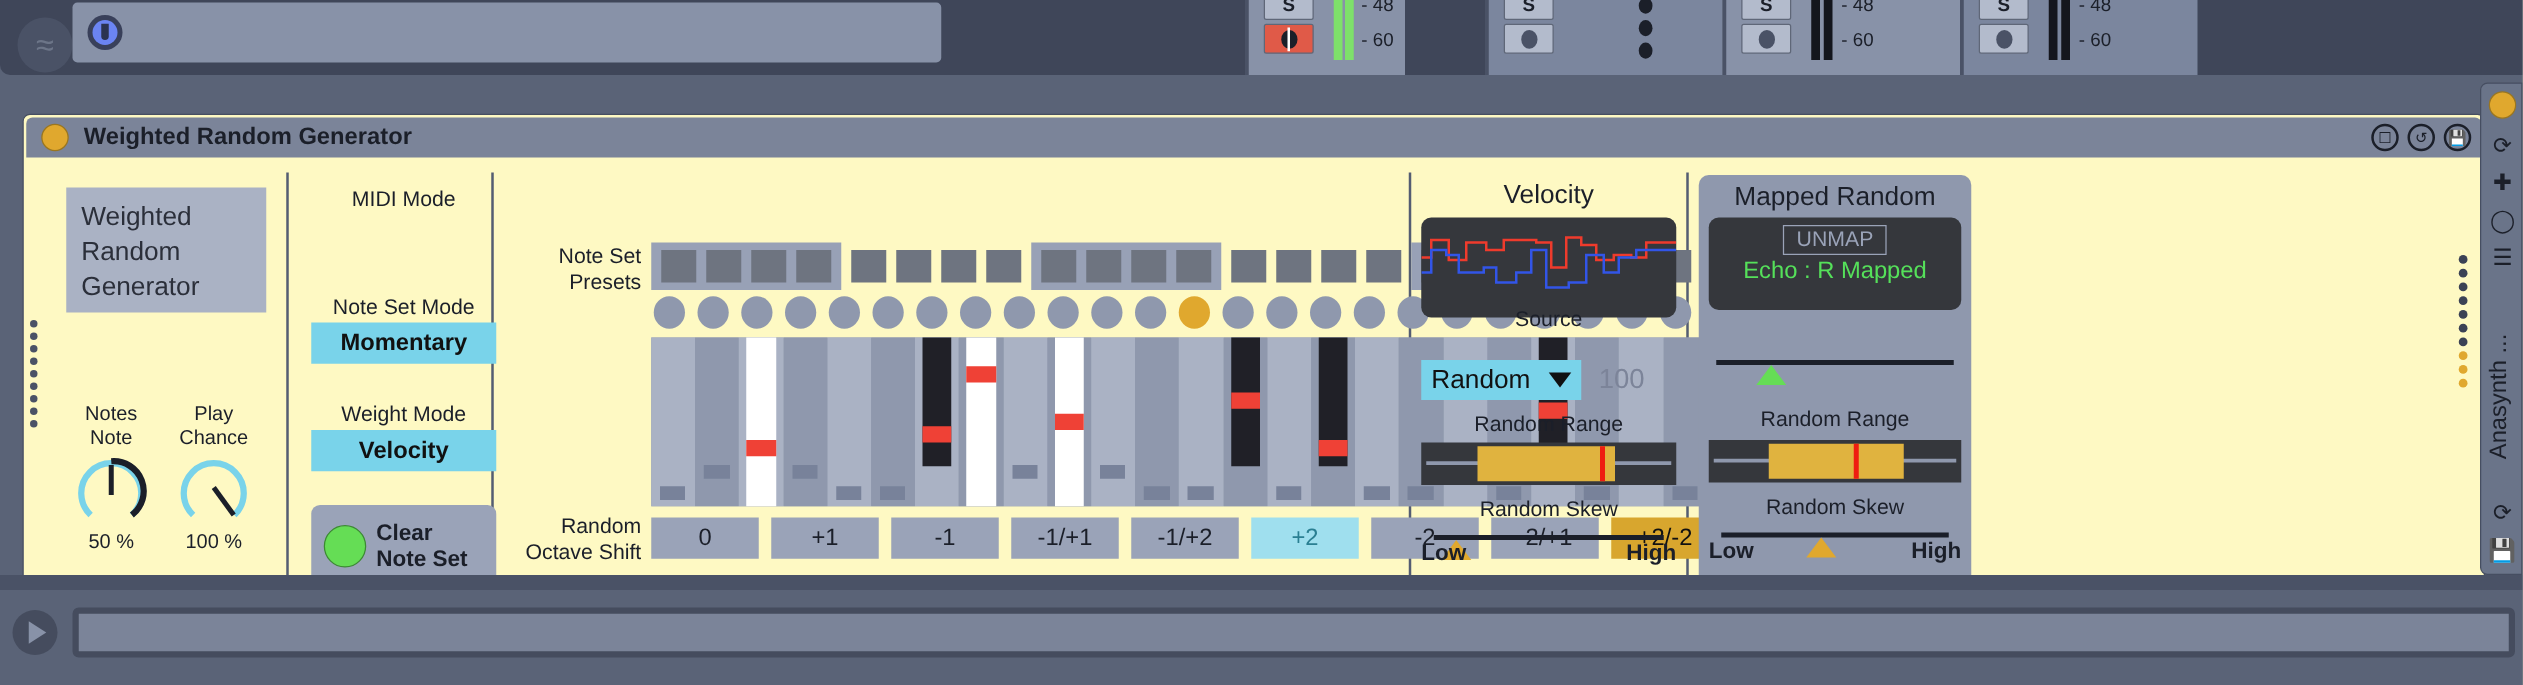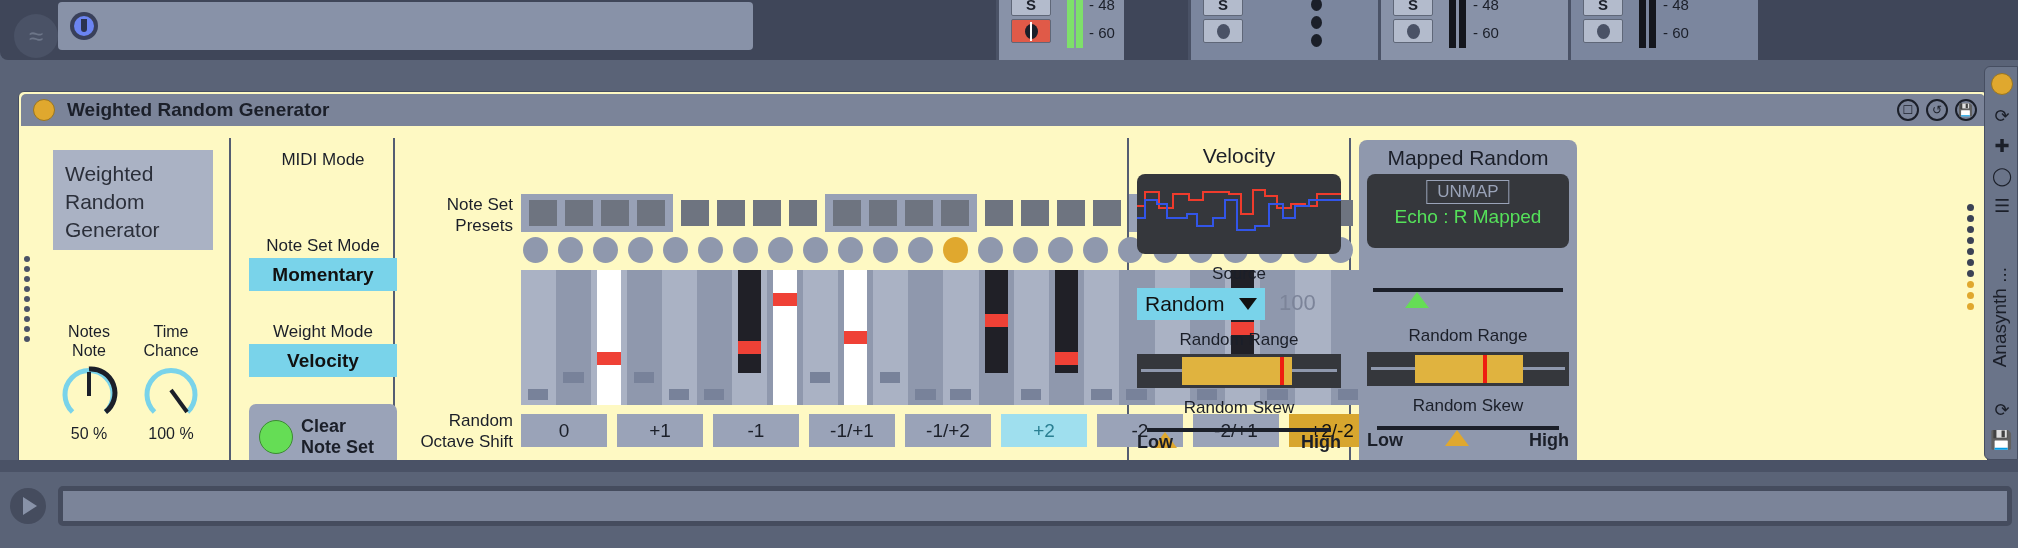--- a/index.html
+++ b/index.html
@@ -274,21 +274,21 @@
           <svg width="58" height="58" viewBox="0 0 58 58">
             <path d="M12.5 48 A24 24 0 1 1 45.5 48" fill="none" stroke="#79d3ea" stroke-width="5"></path>
             <path d="M29 5 A24 24 0 0 1 45.5 48" fill="none" stroke="#1b1f29" stroke-width="5"></path>
             <line x1="29" y1="8" x2="29" y2="32" stroke="#1b1f29" stroke-width="4"></line>
           </svg>
         </div>
         <div class="knobval">50 %</div>
       </div>
 
       <div class="knobwrap" style="left:98px;">
-        <div>Time</div>
+        <div>Play</div>
         <div>Chance</div>
         <div class="knob">
           <svg width="58" height="58" viewBox="0 0 58 58">
             <path d="M12.5 48 A24 24 0 1 1 45.5 48" fill="none" stroke="#79d3ea" stroke-width="5"></path>
             <line x1="29" y1="26" x2="45" y2="48" stroke="#1b1f29" stroke-width="4"></line>
           </svg>
         </div>
         <div class="knobval">100 %</div>
       </div>
 
@@ -458,21 +458,21 @@
         </div>
 
       <div style="position:absolute; left:1104px; top:8px; width:204px; height:330px;">
         <div class="ptitle" style="top:4px;">Velocity</div>
         <div class="scope" style="left:0; top:34px; width:204px; height:80px;">
           <svg width="204" height="80" viewBox="0 0 204 80" preserveAspectRatio="none">
             <polyline fill="none" stroke="#ef3b2c" stroke-width="2" points="0,32 8,32 8,18 22,18 22,34 36,34 36,20 52,20 52,26 66,26 66,18 92,18 92,20 104,20 104,40 116,40 116,16 128,16 128,22 140,22 140,34 154,34 154,30 168,30 168,32 180,32 180,20 204,20"></polyline>
             <polyline fill="none" stroke="#3255e8" stroke-width="2" points="0,44 8,44 8,26 20,26 20,30 30,30 30,44 50,44 50,40 60,40 60,52 76,52 76,44 88,44 88,26 100,26 100,56 118,56 118,52 132,52 132,30 146,30 146,44 158,44 158,32 172,32 172,26 204,26"></polyline>
           </svg>
         </div>
-        <div class="plab" style="top:124px;">Source</div>
+        <div class="plab" style="top:106px;">Source</div>
         <div class="srcsel" style="left:0; top:148px; width:128px;">
           <span class="t">Random</span>
           <span class="arw"></span>
         </div>
         <div class="srcnum" style="left:142px; top:150px;">100</div>
 
         <div class="plab" style="top:190px;">Random Range</div>
         <div class="rrange" style="left:0; top:214px; width:204px;">
           <div class="track"></div>
           <div class="fill" style="left:45px; width:110px;"></div>

